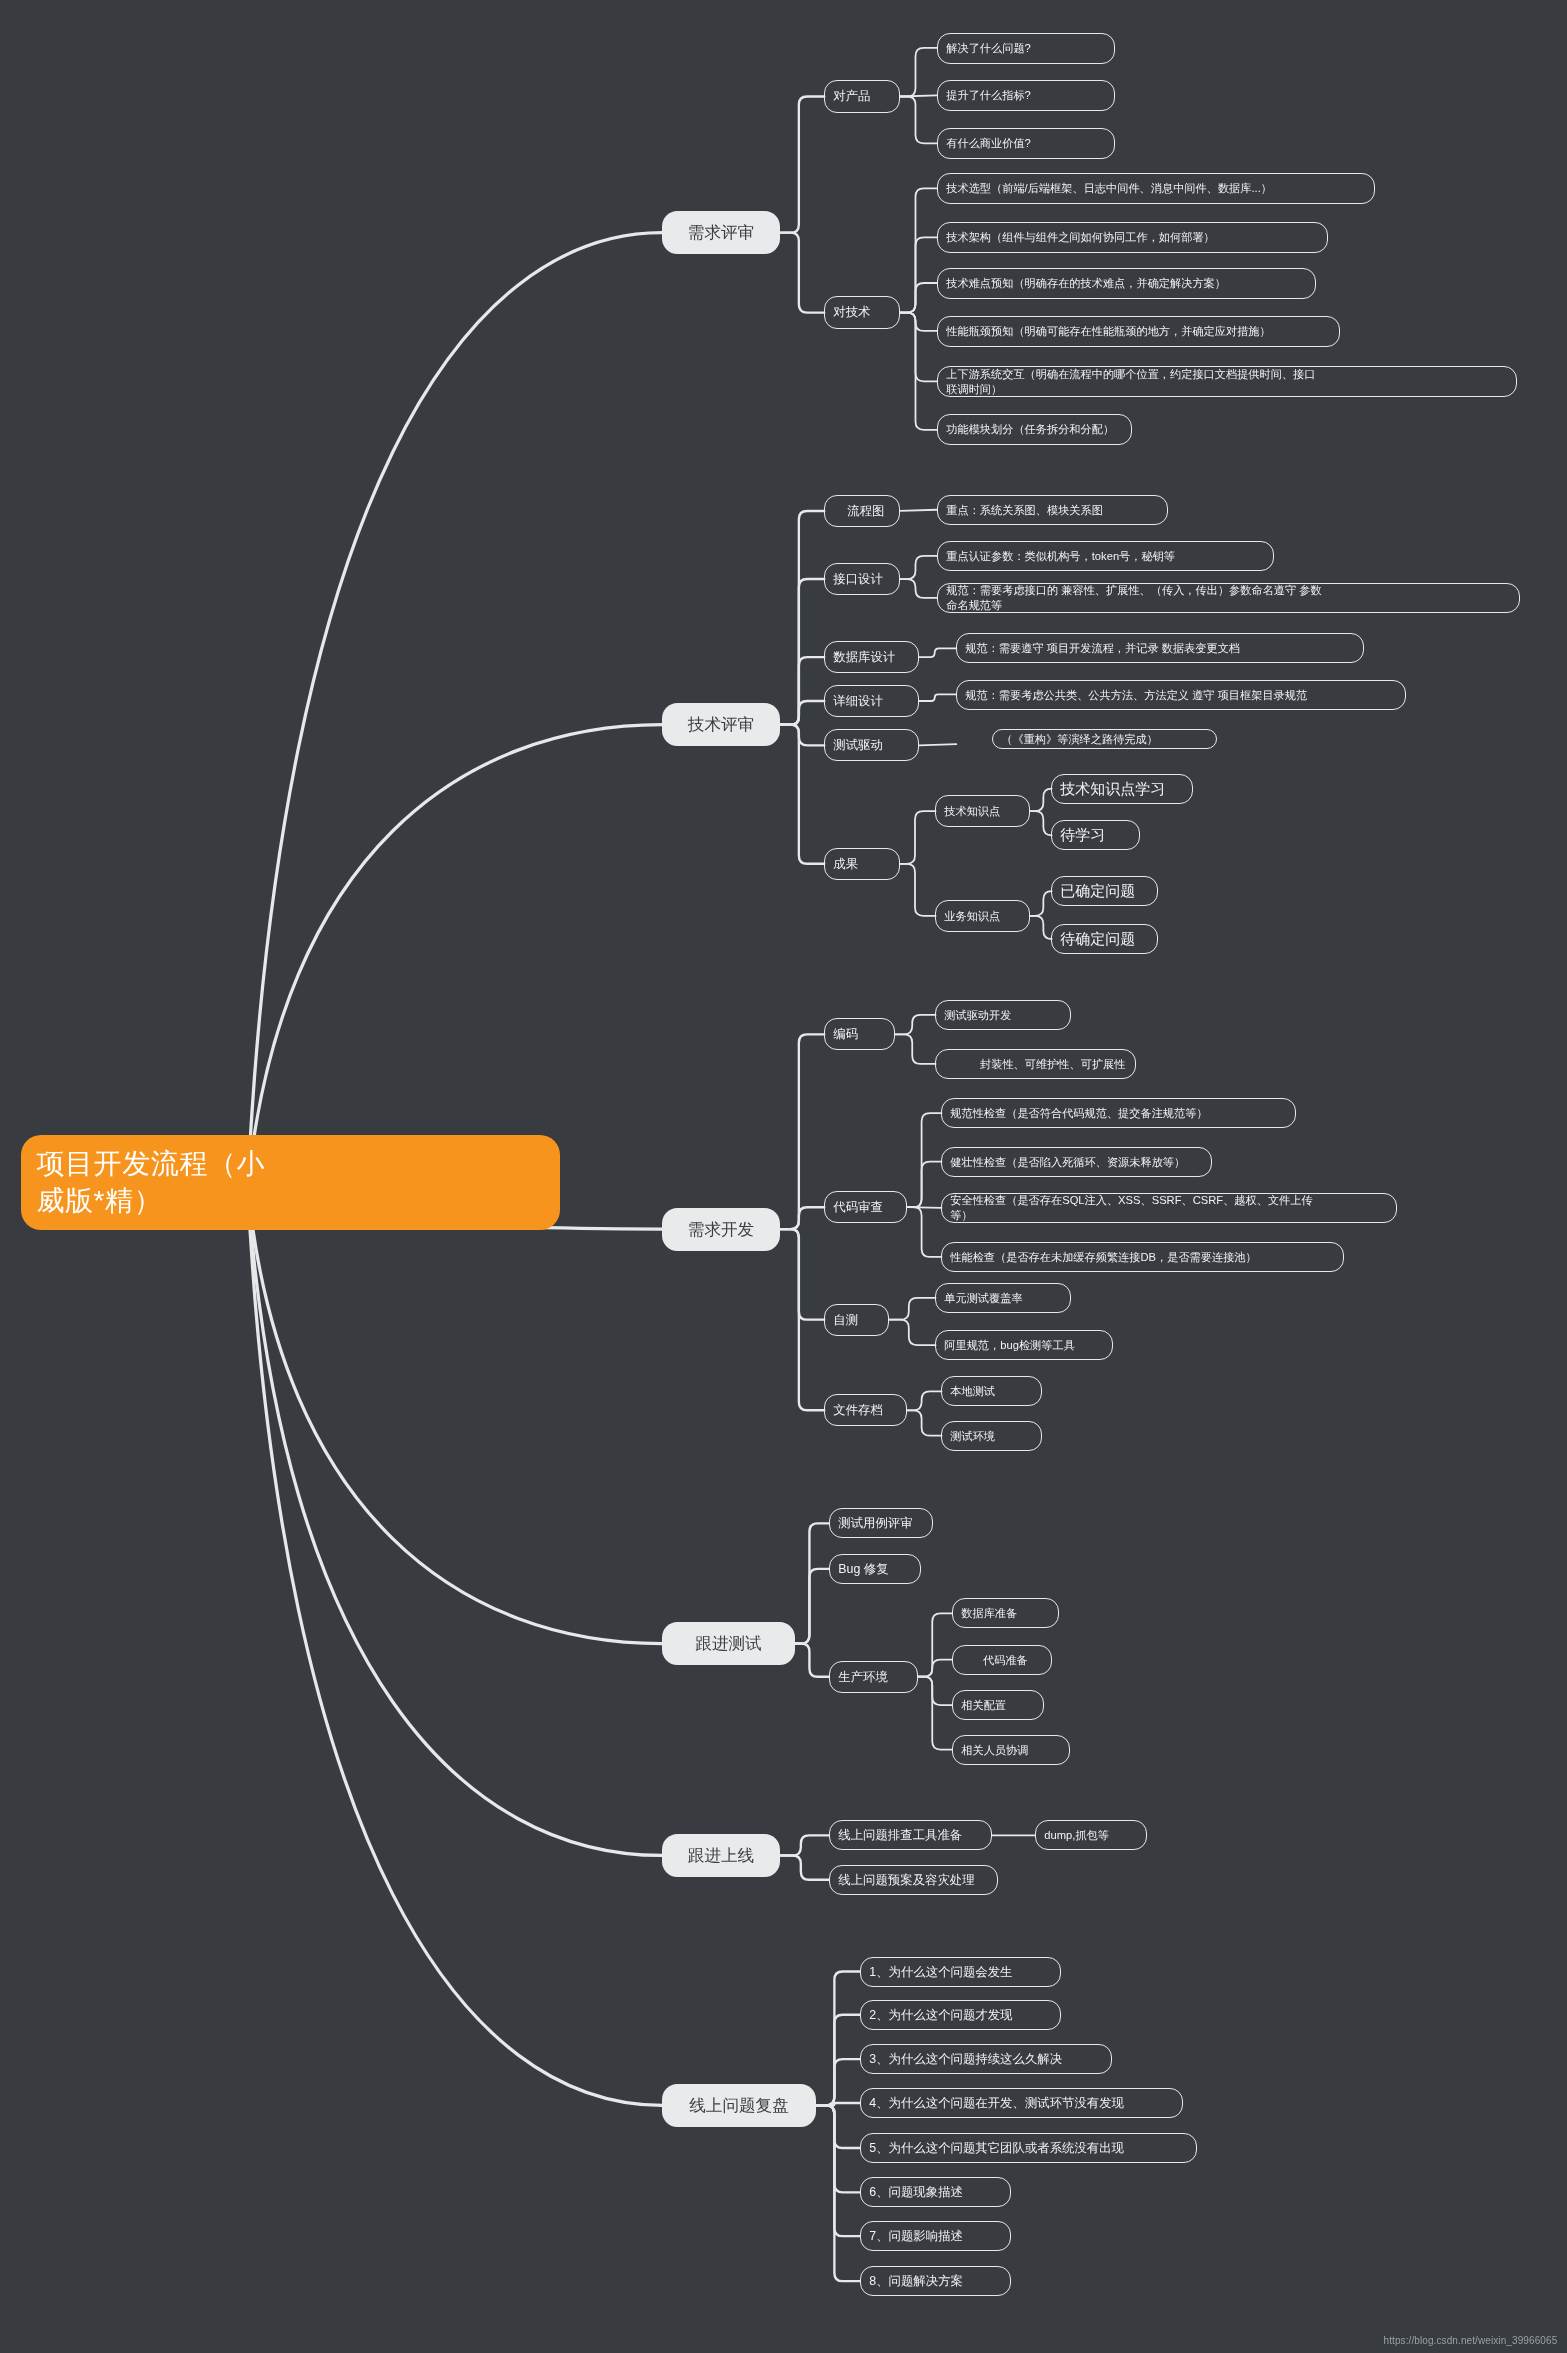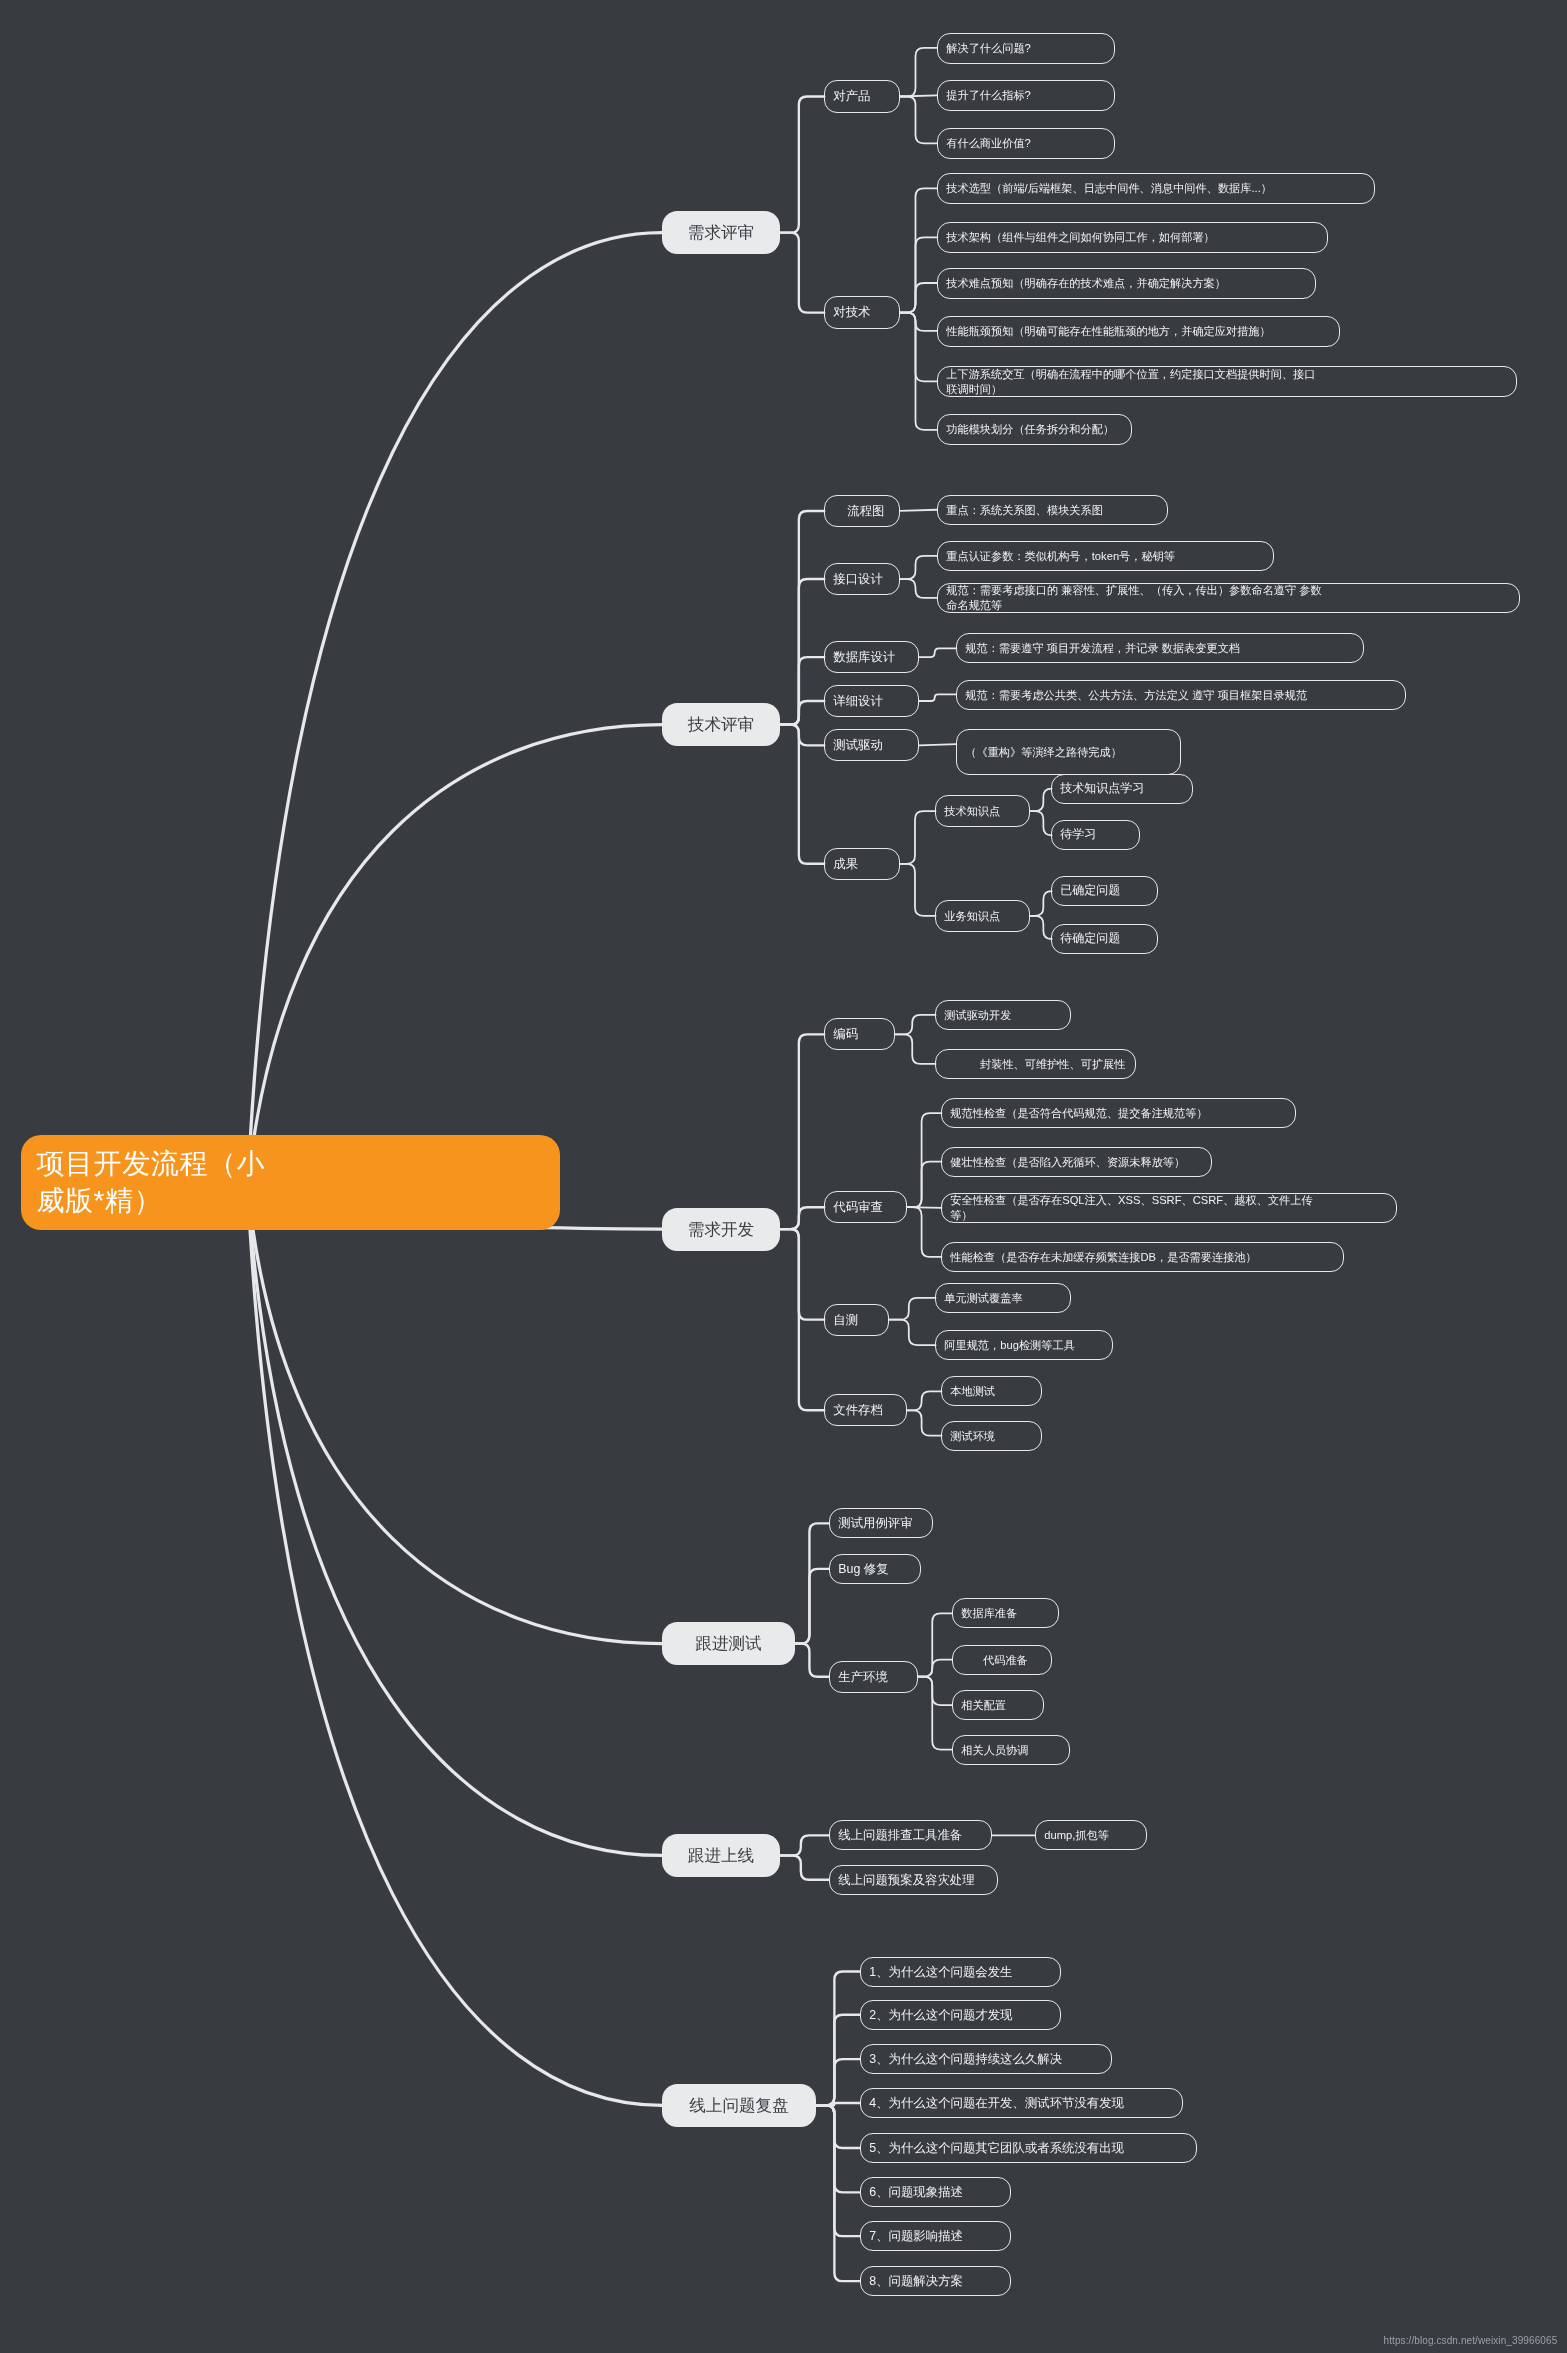--- a/index.html
+++ b/index.html
@@ -56,21 +56,21 @@
   
   .lvl2, .lvl3, .lvl4 {
     background: transparent;
     color: #f2f3f4;
     border: 1.2px solid #e6e8ea;
     border-radius: 13px;
     padding: 4.1px 8.3px;
   }
   .lvl2 { font-size: 12.4px; }
   .lvl3 { font-size: 11.2px; }
-  .lvl4 { font-size: 12px; }
+  .lvl4 { font-size: 15px; }
 
   .watermark {
     position: absolute;
     right: 10.7px;
     bottom: 8.3px;
     color: #9aa0a6;
     font-size: 10px;
     letter-spacing: 0.1px;
   }
 </style>
@@ -212,21 +212,21 @@
     </div>
     <div class="node lvl2" style="left: 824px; top: 685px; width: 95px; height: 32px;">
       <span style="display: inline-block;">详细设计</span>
     </div>
     <div class="node lvl3" style="left: 956px; top: 680px; width: 450px; height: 30px;">
       <span style="width: 367px; display: inline-block;">规范：需要考虑公共类、公共方法、方法定义 遵守 项目框架目录规范</span>
     </div>
     <div class="node lvl2" style="left: 824px; top: 729px; width: 95px; height: 32px;">
       <span style="display: inline-block;">测试驱动</span>
     </div>
-    <div class="node lvl3" style="left: 956px; top: 729px; width: 225px; height: 46px;">
+    <div class="node lvl3" style="left: 992px; top: 729px; width: 225px; height: 20px;">
       <span style="display: inline-block;">（《重构》等演绎之路待完成）</span>
     </div>
     <div class="node lvl2" style="left: 824px; top: 848px; width: 76px; height: 32px;">
       <span style="display: inline-block;">成果</span>
     </div>
     <div class="node lvl3" style="left: 935px; top: 795px; width: 95px; height: 32px;">
       <span style="display: inline-block;">技术知识点</span>
     </div>
     <div class="node lvl4" style="left: 1051px; top: 774px; width: 142px; height: 30px;">
       <span style="display: inline-block;">技术知识点学习</span>

